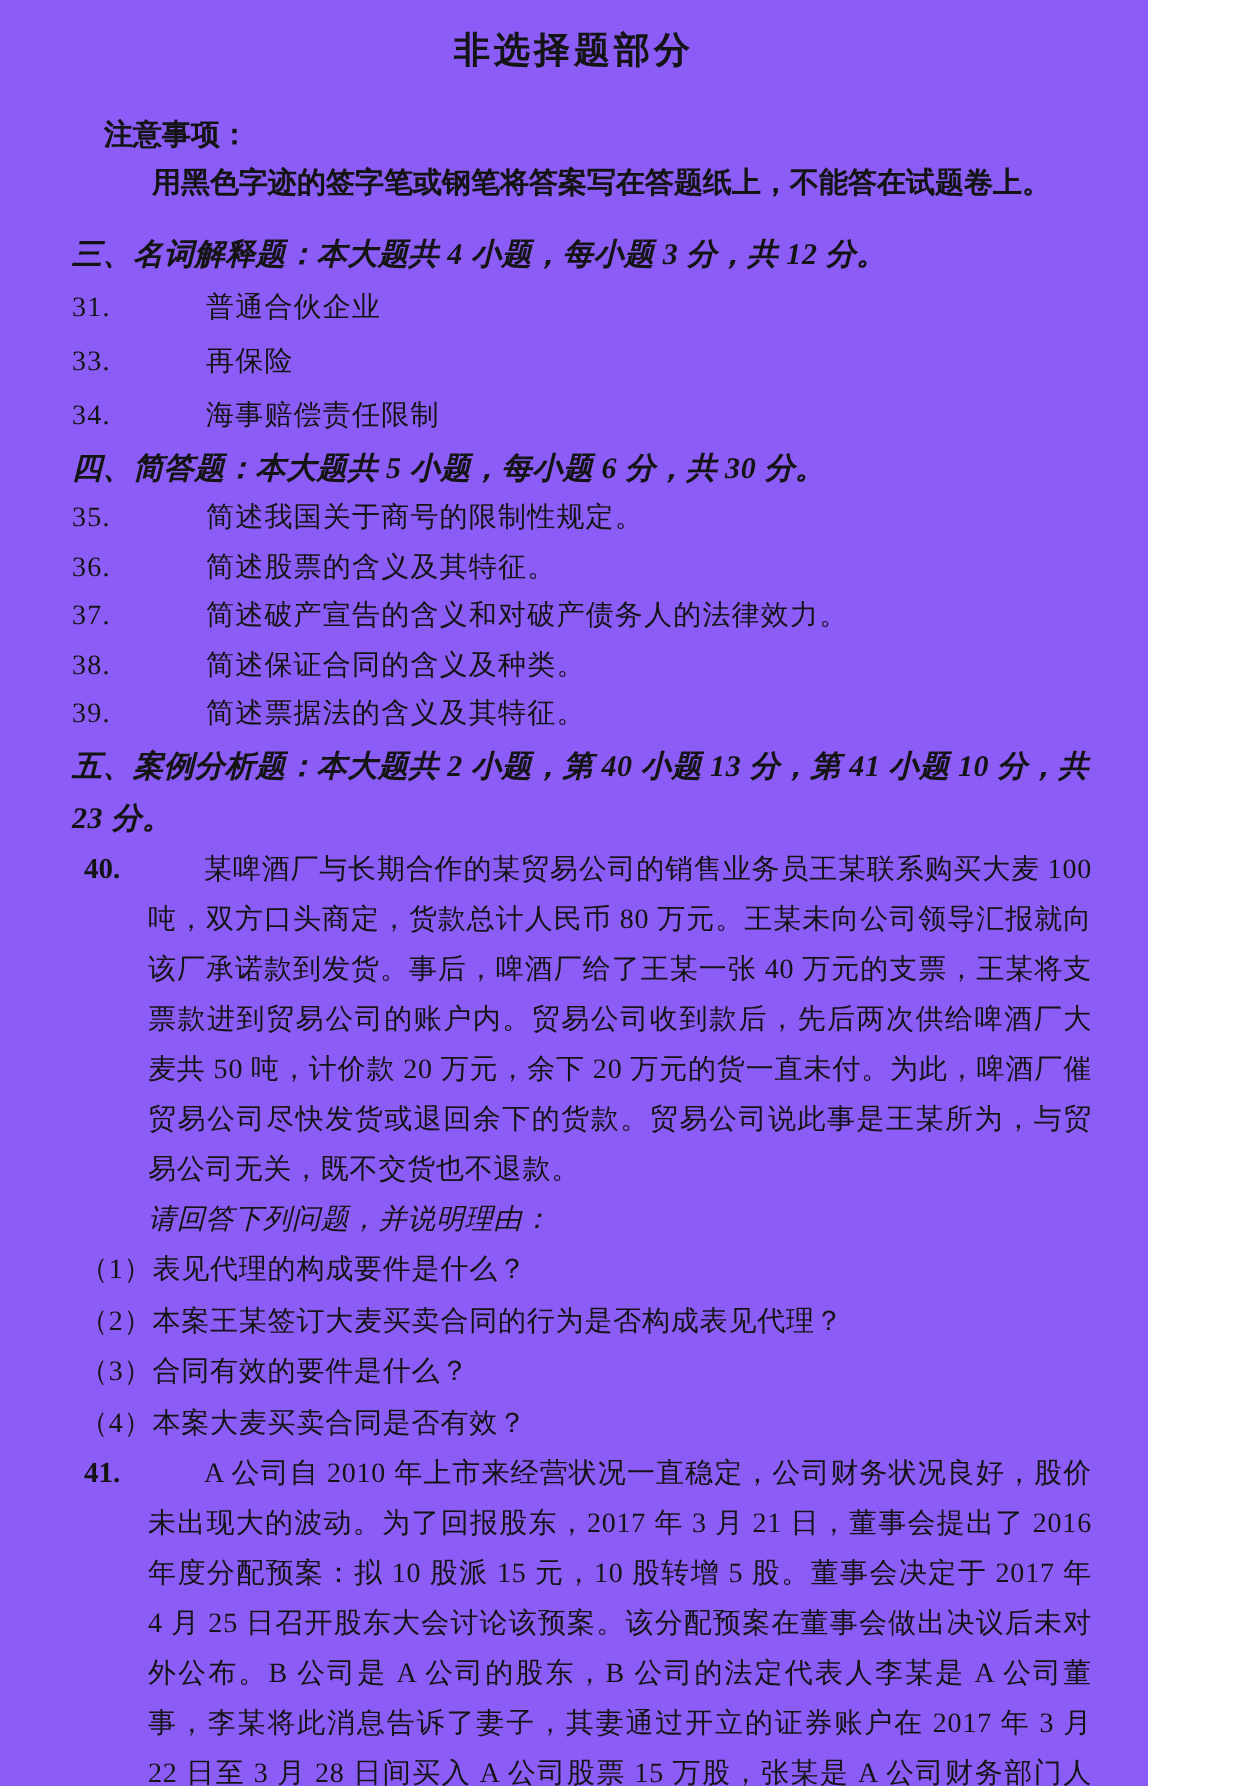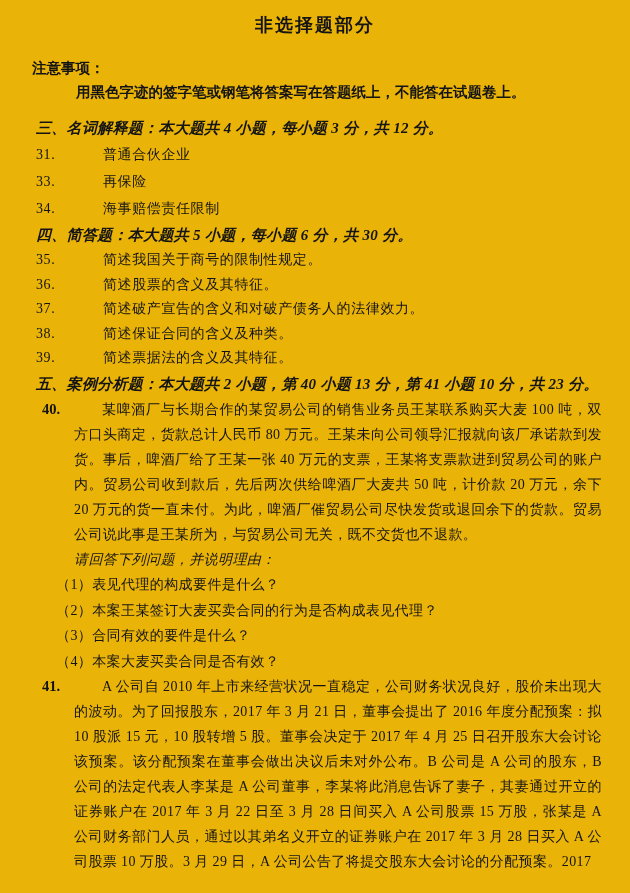--- a/index.html
+++ b/index.html
@@ -1,37 +1,37 @@
 <!DOCTYPE html>
 <html><head>
 <meta charset="utf-8">
 <style>
   html, body { margin: 0; padding: 0; background: #ffffff; }
   .sheet {
     position: relative;
-    width: 630px;
+    width: 574px;
     height: 893px;
     margin: 0;
-    background: #eab308;
+    background: #8b5cf6;
     overflow: hidden;
     font-family: "Liberation Serif", "DejaVu Serif", serif;
     color: #141414;
     box-sizing: border-box;
   }
   .title {
     margin-top: 12px;
     text-align: center;
     font-size: 18px;
     line-height: 26px;
     font-weight: bold;
     letter-spacing: 2px;
   }
   .notice-h {
     margin-top: 18px;
-    padding-left: 32px;
+    padding-left: 52px;
     font-size: 14.5px;
     line-height: 24px;
     font-weight: bold;
   }
   .notice-t {
     padding-left: 76px;
     padding-right: 42px;
     font-size: 14.5px;
     line-height: 24px;
     font-weight: bold;
@@ -75,21 +75,21 @@
     letter-spacing: 0.4px;
   }
   .prompt {
     margin: 0 28px 0 74px;
     font-size: 14px;
     line-height: 25.5px;
     letter-spacing: 0.4px;
     font-style: italic;
   }
   .q {
-    margin: 0 28px 0 56px;
+    margin: 0 28px 0 40px;
     font-size: 14px;
     line-height: 25.5px;
     letter-spacing: 0.4px;
   }
 </style>
 </head>
 <body>
 
 <div class="sheet">
 

